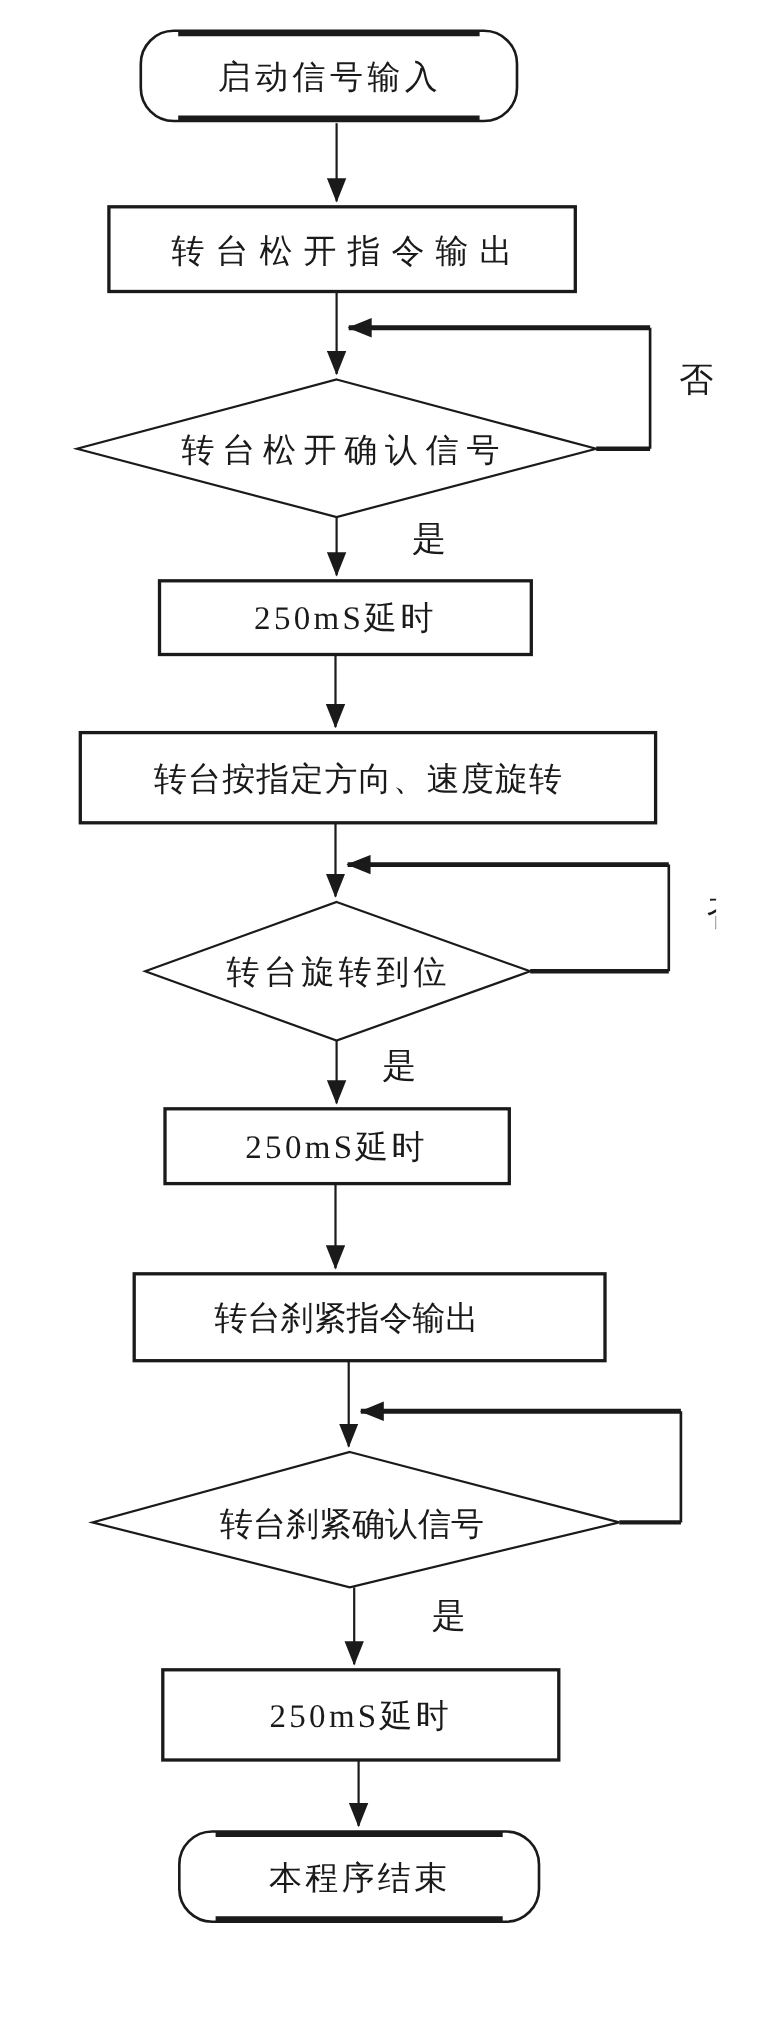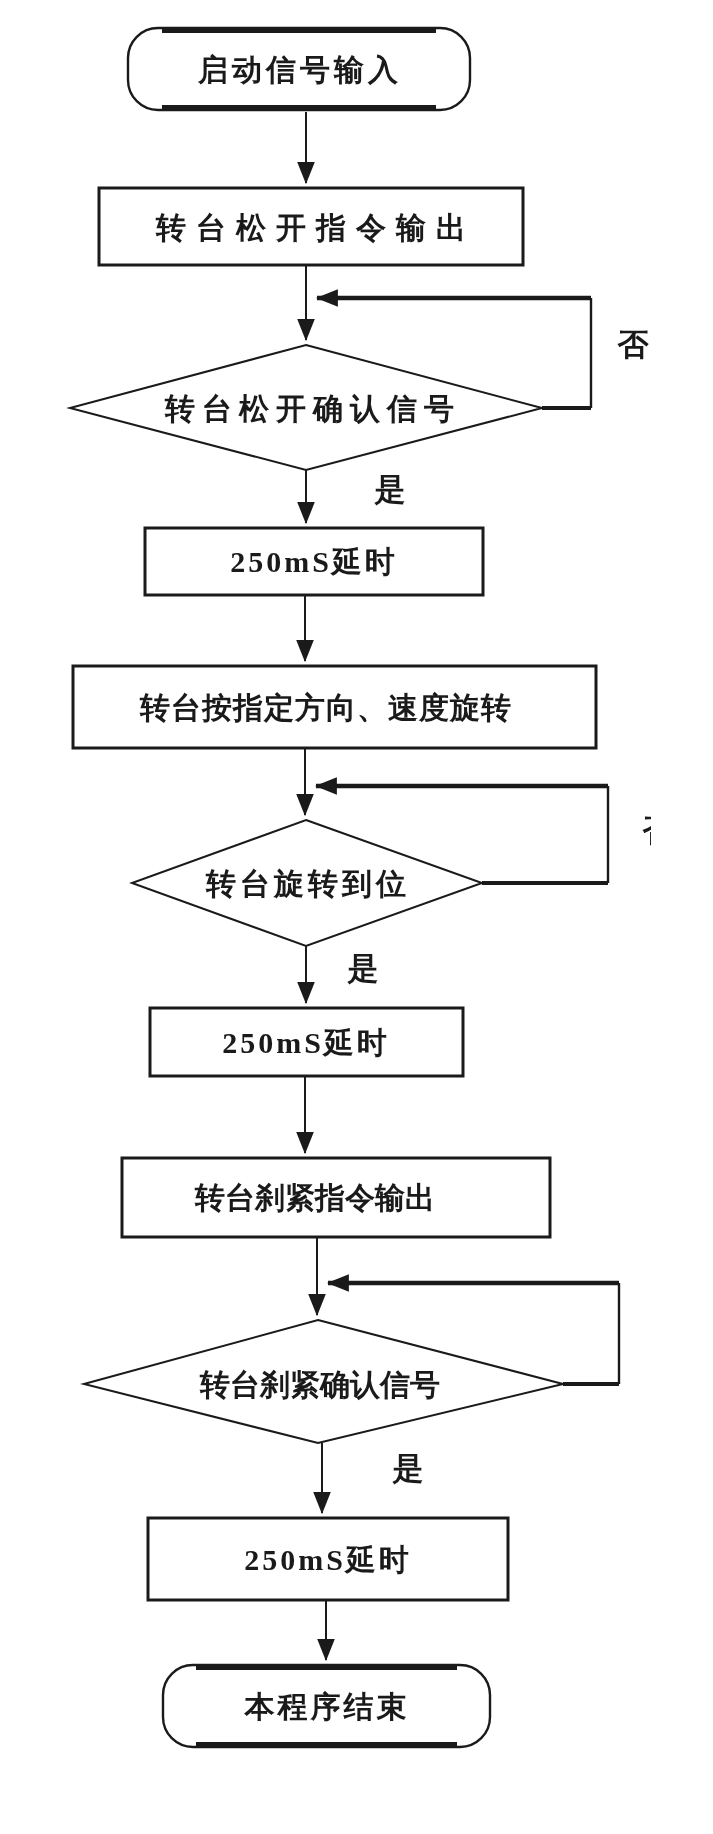--- a/index.html
+++ b/index.html
@@ -6,21 +6,20 @@
     margin: 0;
     padding: 0;
     background: #ffffff;
   }
   .stage {
     position: relative;
     width: 651px;
     height: 1834px;
     background: #ffffff;
     overflow: hidden;
-    font-weight: bold;
   }
   svg { display: block; }
   .shape {
     fill: #ffffff;
     stroke: #1a1a1a;
   }
   .proc { stroke-width: 3; }
   .term { stroke-width: 2.4; }
   .dec  { stroke-width: 2; }
   .flow {

